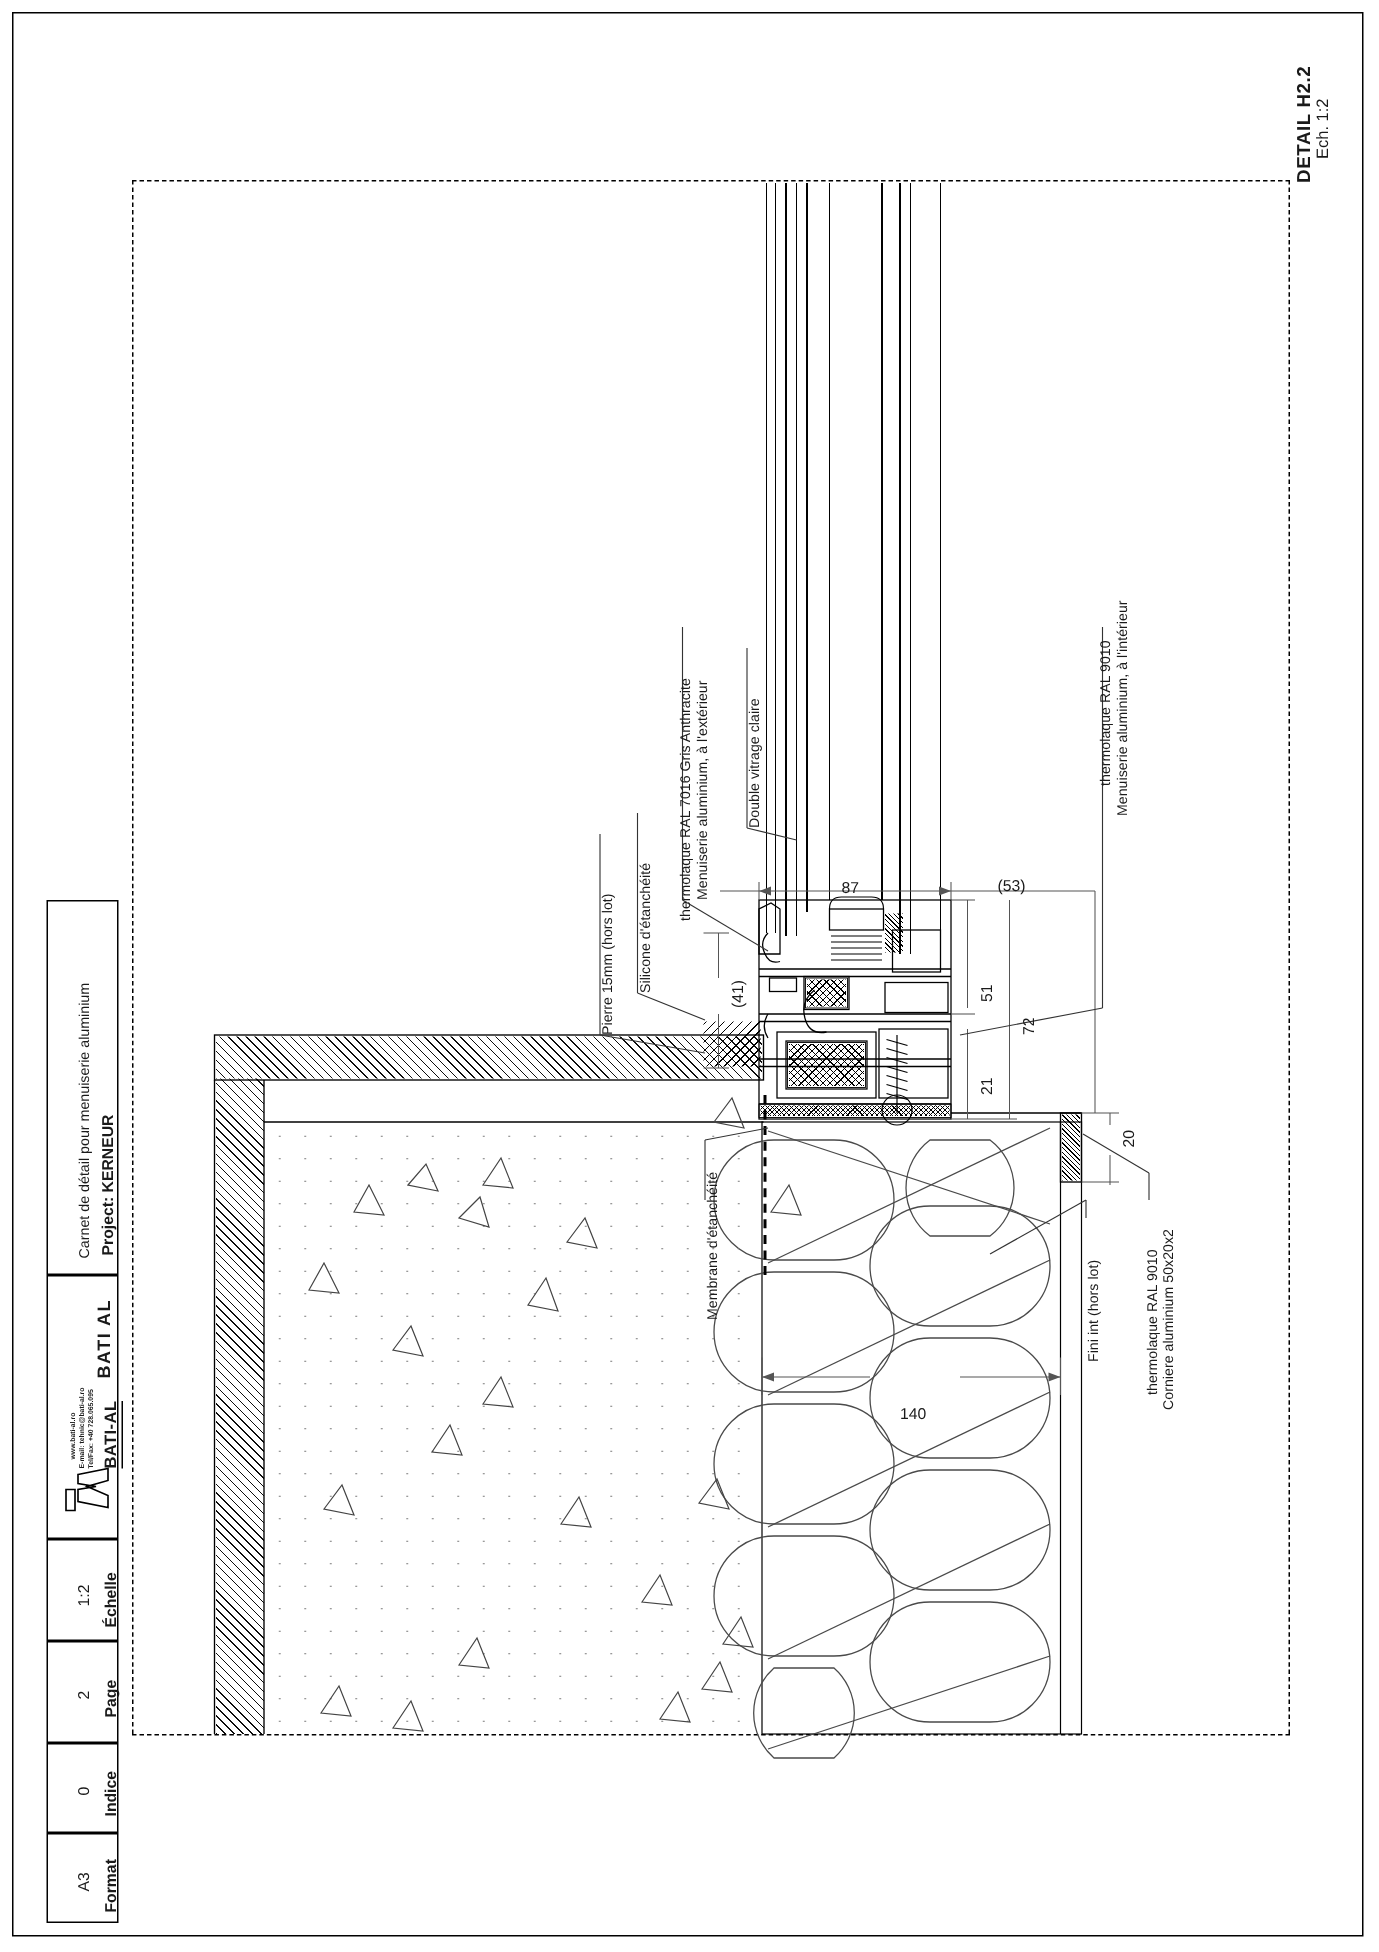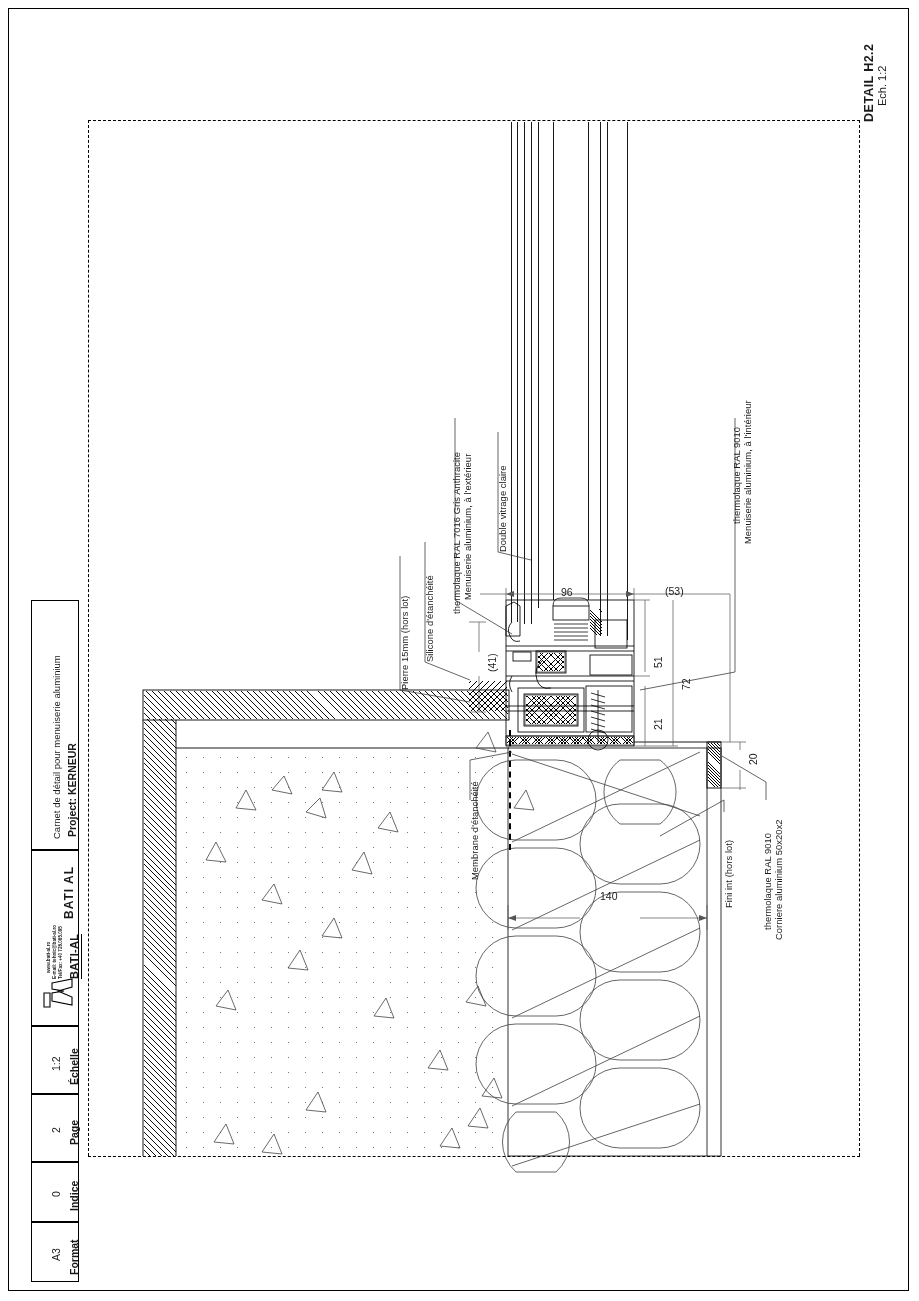--- a/index.html
+++ b/index.html
@@ -280,28 +280,28 @@
       <line x1="735" y1="672" x2="640" y2="690"></line>
       <line x1="470" y1="760" x2="470" y2="800"></line>
       <line x1="470" y1="760" x2="512" y2="752"></line>
       <line x1="766" y1="782" x2="766" y2="800"></line>
       <line x1="766" y1="782" x2="722" y2="756"></line>
       <line x1="724" y1="800" x2="724" y2="812"></line>
       <line x1="724" y1="800" x2="660" y2="836"></line>
     </g>
   </svg>
 
-  <div class="dim" style="position:absolute;left:561px;top:586px;">96</div>
+  <div class="dim" style="position:absolute;left:561px;top:586px;">87</div>
   <div class="dim" style="position:absolute;left:665px;top:585px;">(53)</div>
   <div class="rot dim" style="left:486px;top:672px;">(41)</div>
   <div class="rot dim" style="left:652px;top:668px;">51</div>
   <div class="rot dim" style="left:680px;top:690px;">72</div>
   <div class="rot dim" style="left:652px;top:730px;">21</div>
   <div class="rot dim" style="left:747px;top:765px;">20</div>
-  <div class="dim" style="position:absolute;left:600px;top:890px;">140</div>
+  <div class="dim" style="position:absolute;left:600px;top:937px;">140</div>
 
   <div class="rot anno" style="left:497px;top:552px;">Double vitrage claire</div>
 
   <div class="rot anno" style="left:462px;top:600px;">Menuiserie aluminium, à l'extérieur</div>
   <div class="rot anno" style="left:451px;top:614px;">thermolaque RAL 7016 Gris Anthracite</div>
 
   <div class="rot anno" style="left:424px;top:662px;">Silicone d'étanchéité</div>
 
   <div class="rot anno" style="left:399px;top:690px;">Pierre 15mm (hors lot)</div>
 

